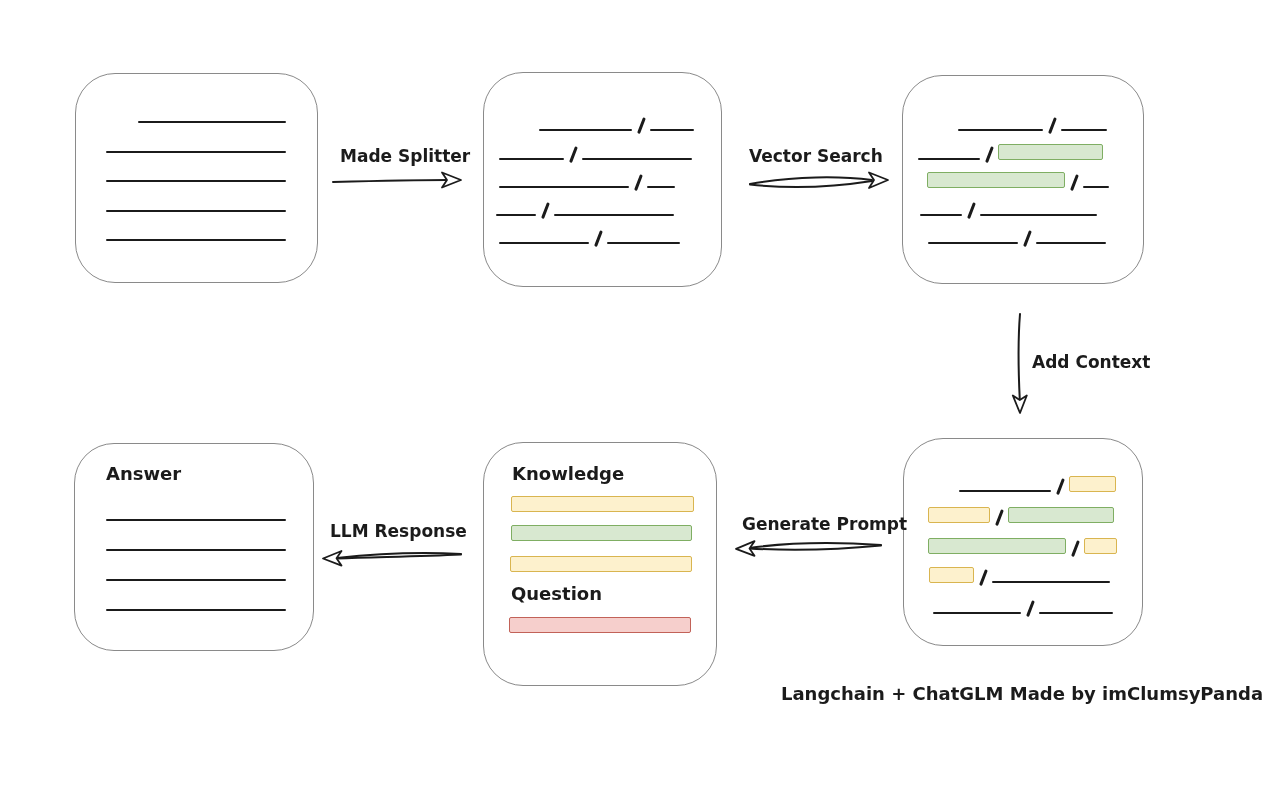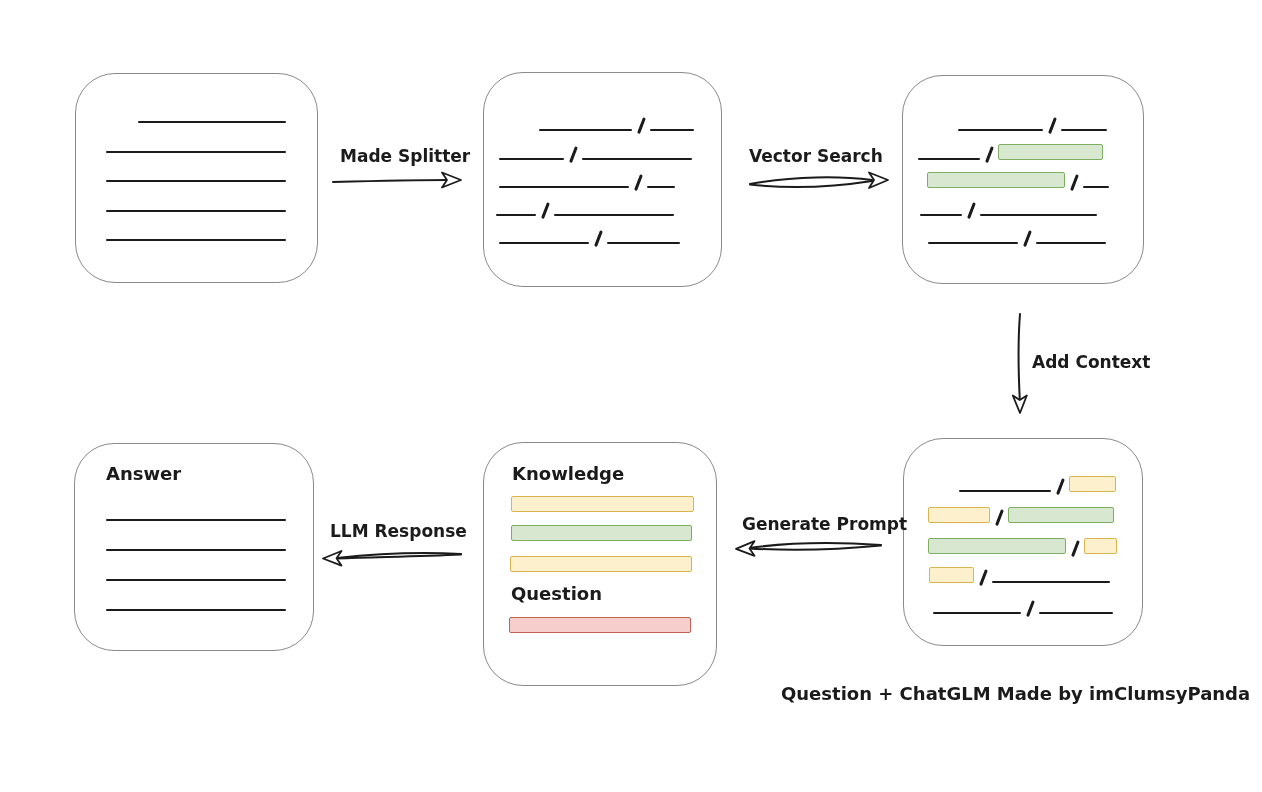--- a/index.html
+++ b/index.html
@@ -219,15 +219,15 @@
       <polygon points="323,558.5 341.5,551 336.5,558.3 341.5,565.6"></polygon>
     </g>
   </svg>
 
   <div class="arrow-label" style="left:340px; top:146px; width:118px">Made Splitter</div>
   <div class="arrow-label" style="left:749px; top:146px; width:124px">Vector Search</div>
   <div class="arrow-label" style="left:1032px; top:352px; width:112px">Add Context</div>
   <div class="arrow-label" style="left:742px; top:514px; width:140px">Generate Prompt</div>
   <div class="arrow-label" style="left:330px; top:521px; width:124px">LLM Response</div>
 
-  <div id="credit">Question + ChatGLM Made by imClumsyPanda</div>
+  <div id="credit">Langchain + ChatGLM Made by imClumsyPanda</div>
 
 </div>
 
 </body></html>

